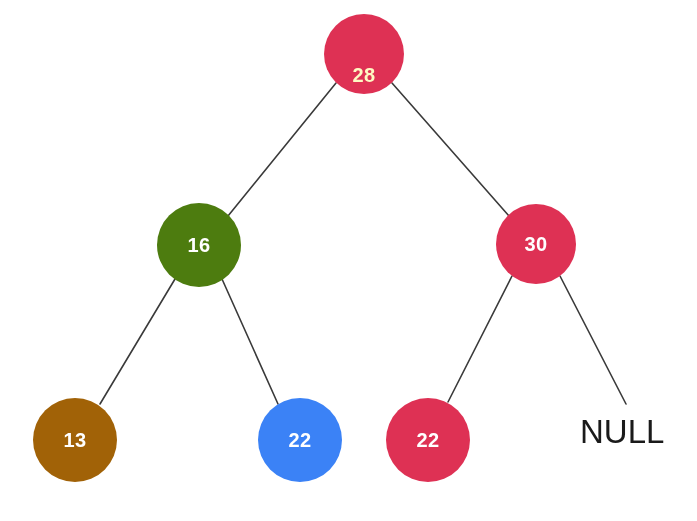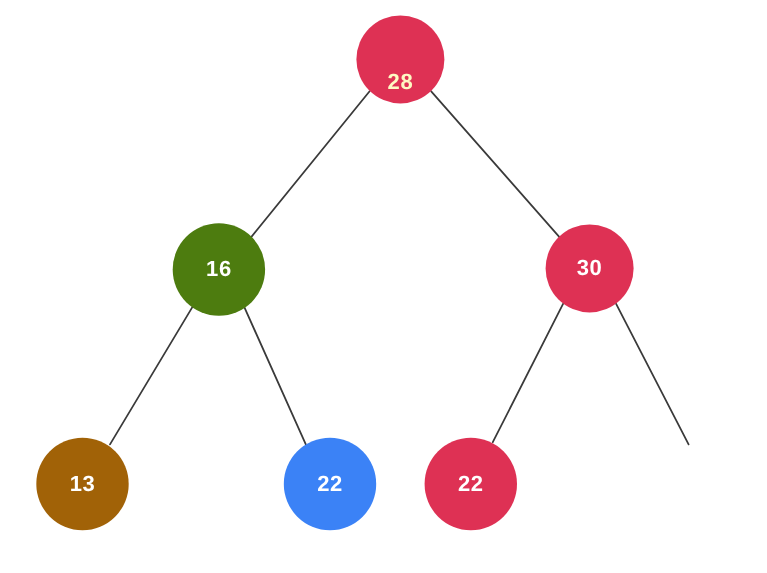--- a/index.html
+++ b/index.html
@@ -81,14 +81,15 @@
         <span class="node-label" style="color: rgb(255, 255, 255);">13</span>
       </div>
       <div class="tree-node" style="left: 258px; top: 398px; width: 84px; height: 84px; background: #3b82f6;">
         <span class="node-label" style="color: rgb(255, 255, 255);">22</span>
       </div>
       <div class="tree-node" style="left: 386px; top: 398px; width: 84px; height: 84px; background: rgb(222, 49, 84);">
         <span class="node-label" style="color: rgb(255, 255, 255);">22</span>
       </div>
     </div>
 
+  <div class="null-label" style="left: 580px; top: 415px; color: rgb(26, 26, 26);">NULL</div>
 
 </div>
 
 </body></html>

